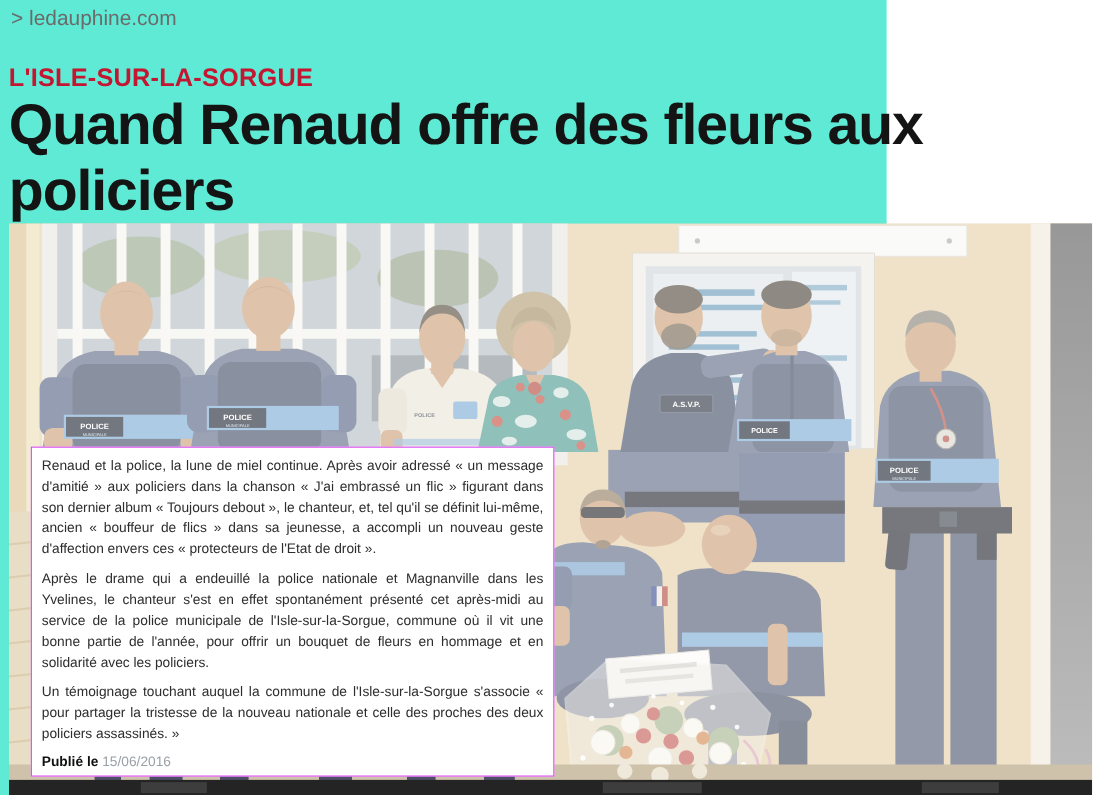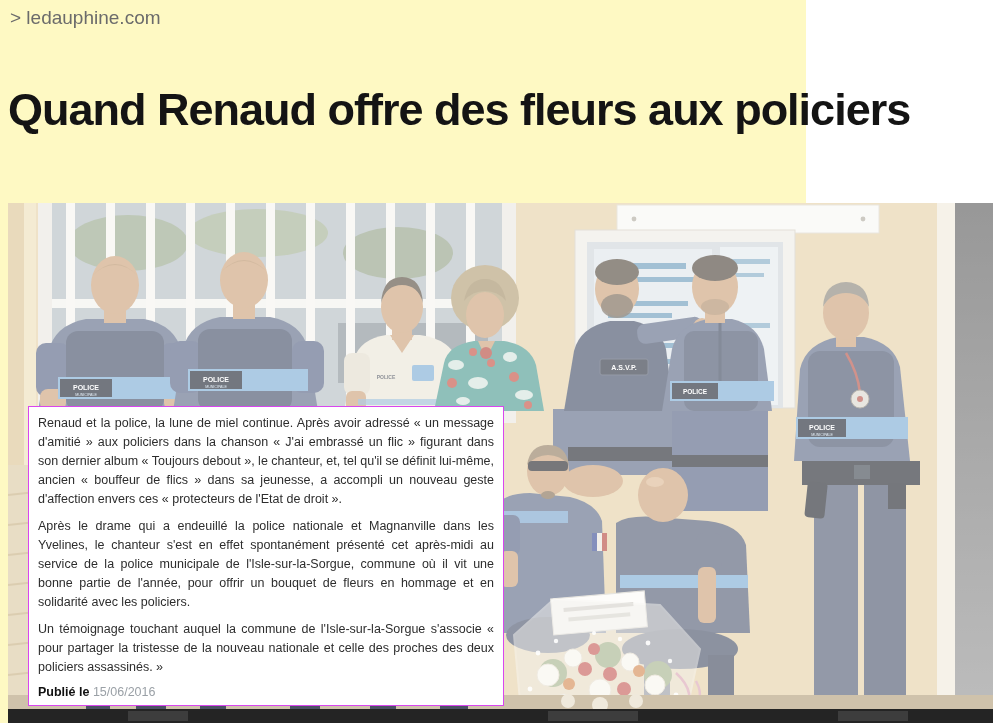--- a/index.html
+++ b/index.html
@@ -1,45 +1,46 @@
 <!DOCTYPE html>
 <html><head>
 <meta charset="utf-8">
 <style>
   * { margin:0; padding:0; box-sizing:border-box; }
   html,body { width:1002px; height:723px; background:#ffffff; overflow:hidden;
               font-family:"Liberation Sans", sans-serif; }
-  .page { position:relative; width:806px; height:723px; background:#fef9c3; }
+  .page { position:relative; width:806px; height:723px; background:#5eead4; }
 
   .breadcrumb { position:absolute; left:10px; top:7px; font-size:19px; color:#6b6b6b; }
 
   .category { position:absolute; left:8px; top:57px; font-size:23px; font-weight:bold;
               color:#c41531; letter-spacing:.2px; }
 
-  .headline { position:absolute; left:8px; top:84px; width:968px; font-size:45px;
+  .headline { position:absolute; left:8px; top:84px; width:968px; font-size:52px;
               font-weight:bold; color:#141414; line-height:1.16; letter-spacing:-1px; }
 
   .photo-wrap { position:absolute; left:8px; top:203px; width:985px; height:520px; overflow:hidden; }
   .photo-wrap svg { display:block; }
 
   .article-box { position:absolute; left:28px; top:406px; width:476px; min-height:292px;
                  background:#ffffff; border:1px solid #d946ef; padding:7px 9px 6px 9px; }
   .article-box p { font-size:12.5px; line-height:19px; color:#2d2d2d; text-align:justify;
                    margin:0 0 8px 0; }
   .publine { font-size:12.5px; margin-top:2px; }
   .publine .publabel { font-weight:bold; color:#111; }
   .publine .pubdate { color:#9aa0a6;margin-top:13px; }
 </style>
 </head>
 <body>
 
 <div class="page">
 
   <div class="breadcrumb">&gt; ledauphine.com</div>
 
+  <div class="category">L'ISLE-SUR-LA-SORGUE</div>
 
   <h1 class="headline">Quand Renaud offre des fleurs aux policiers</h1>
 
   <div class="photo-wrap">
     <svg width="985" height="520" viewBox="0 0 985 520" xmlns="http://www.w3.org/2000/svg">
       <defs>
         <linearGradient id="doorGrad" x1="0" y1="0" x2="0" y2="1">
           <stop offset="0" stop-color="#4e4e4e"></stop>
             <stop offset="1" stop-color="#8e8e8e"></stop>
         </linearGradient>

